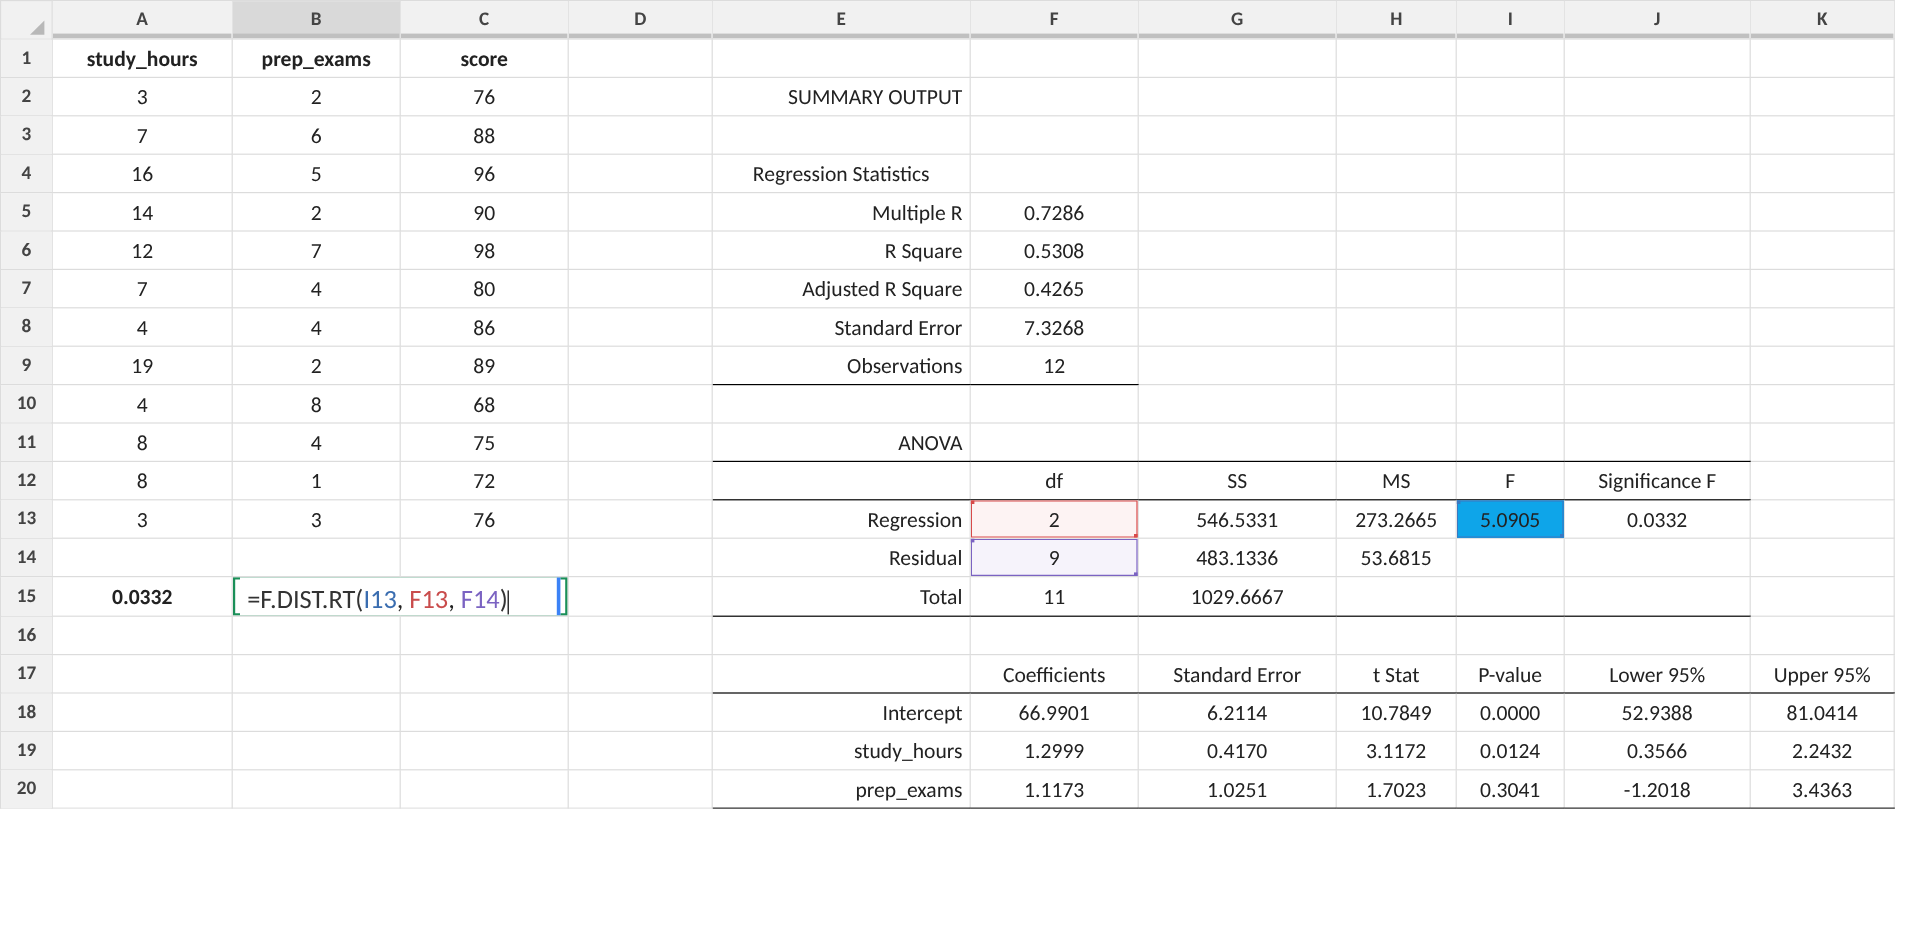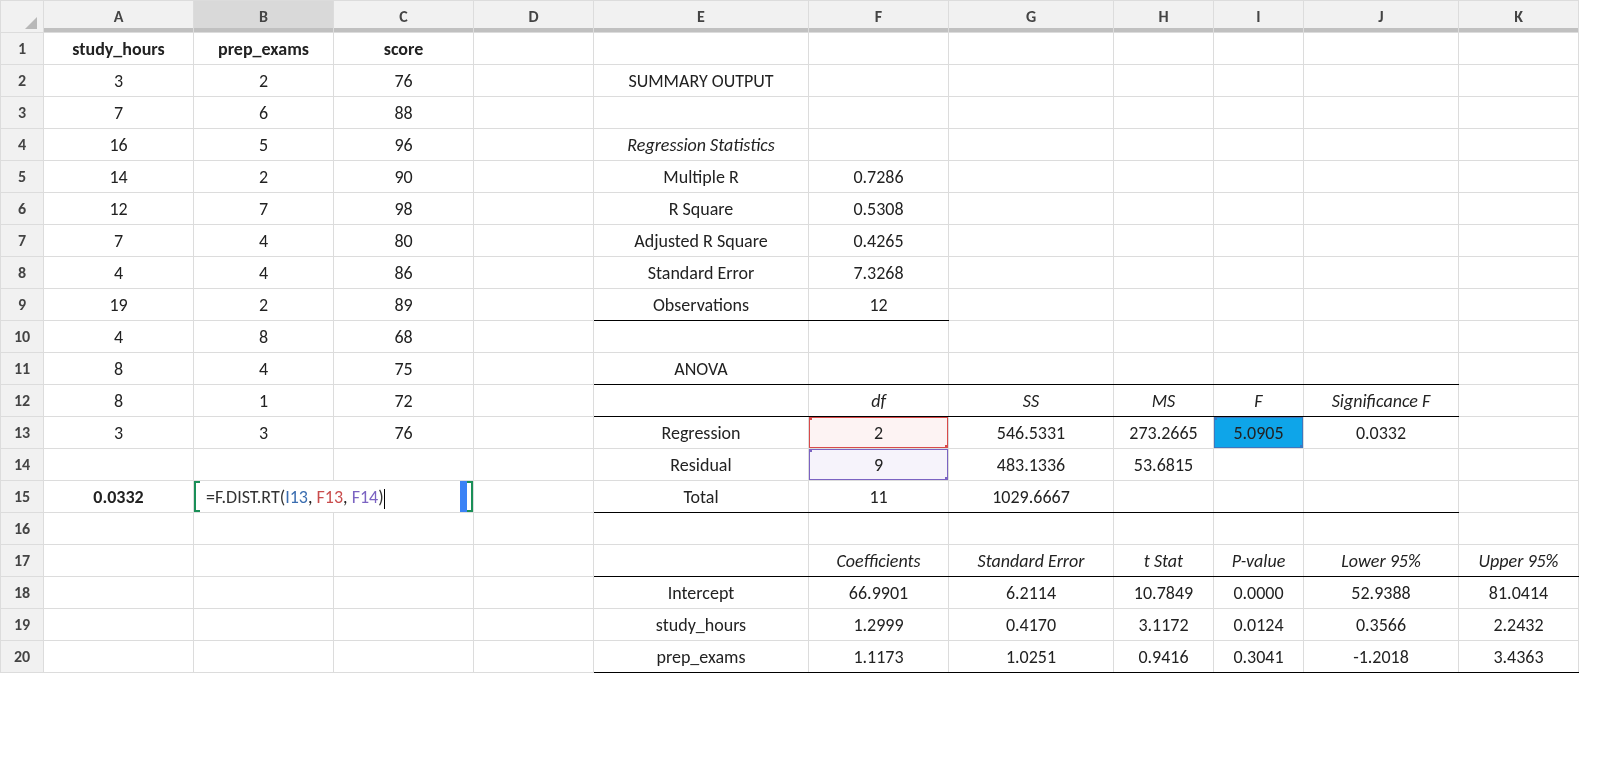--- a/index.html
+++ b/index.html
@@ -15,23 +15,23 @@
   }
   
   .hdr{background:#f1f1f1;color:#444;text-align:center;font-size:16px;position:relative;}
   .hdr.sel{background:#d9d9d9;}
   .hdr.col .sortbar{position:absolute;left:0;bottom:0;width:100%;height:4px;background:#c0c0c0;}
   .corner{background:#f1f1f1;border:1px solid #dcdcdc;}
   .corner div{width:0;height:0;border-right:12px solid #b8b8b8;border-top:12px solid transparent;margin:12px 0 0 18px;}
 
   .center{text-align:center;}
   .right{text-align:center;}
-  .left{text-align:center;}
+  .left{text-align:right;}
   .bold{font-weight:700;}
-  .italic{font-style:italic;}
+  .italic{}
 
   
   .b-top{border-top:1.5px solid #000 !important;}
   .b-bot{border-bottom:1.5px solid #000 !important;margin-top:22px;}
 
   
   .ref-red   {background:#fdf3f3;box-shadow:inset 0 0 0 1px #d84a4a;}
   .ref-purple{background:#f6f3fb;box-shadow:inset 0 0 0 1px #7b63c2;}
   .ref-blue  {background:#0ea5e9;box-shadow:inset 0 0 0 1px #3a78c1;}
   td.ref-red,td.ref-purple,td.ref-blue{position:relative;}
@@ -44,22 +44,22 @@
   td.ref-red::after {bottom:-2px;right:-2px;background:#d84a4a;}
   td.ref-purple::before{top:-2px;left:-2px;background:#7b63c2;}
   td.ref-purple::after {bottom:-2px;right:-2px;background:#7b63c2;}
   td.ref-blue::before{top:-2px;left:-2px;background:#3a78c1;}
   td.ref-blue::after {bottom:-2px;right:-2px;background:#3a78c1;}
 
   
   td.editing{box-shadow:inset 0 0 0 2px #1a8f58;background:#fff;padding:0;}
   td.editing .edit{
     display:block;width:100%;height:100%;padding:5px 6px 0;
-    font-family:inherit;font-size:18px;box-sizing:border-box;overflow:visible;
-    background:#fff;white-space:nowrap;border-right:7px solid #3b82f6;
+    font-family:inherit;font-size:22px;box-sizing:border-box;overflow:visible;
+    background:#fff;white-space:nowrap;border-right:3px solid #3b82f6;
   }
   .tok-fn{color:#333;}
   .tok-i13{color:#3a6db0;}
   .tok-f13{color:#c94c4c;}
   .tok-f14{color:#7b63c2;}
   .caret{display:inline-block;width:0;border-right:1px solid #000;height:20px;vertical-align:middle;}
 
   
   col.c-hdr{width:35px;}
   col.c-A{width:150px;}
@@ -380,19 +380,19 @@
       </tr>
       <tr>
         <th class="hdr row">20</th>
         <td></td>
         <td></td>
         <td></td>
         <td></td>
         <td class="left b-bot">prep_exams</td>
         <td class="right b-bot">1.1173</td>
         <td class="right b-bot">1.0251</td>
-        <td class="right b-bot">0.9416</td>
+        <td class="right b-bot">1.7023</td>
         <td class="right b-bot">0.3041</td>
         <td class="right b-bot">-1.2018</td>
         <td class="right b-bot">3.4363</td>
       </tr>
     </tbody>
 </table>
 
 </body></html>

